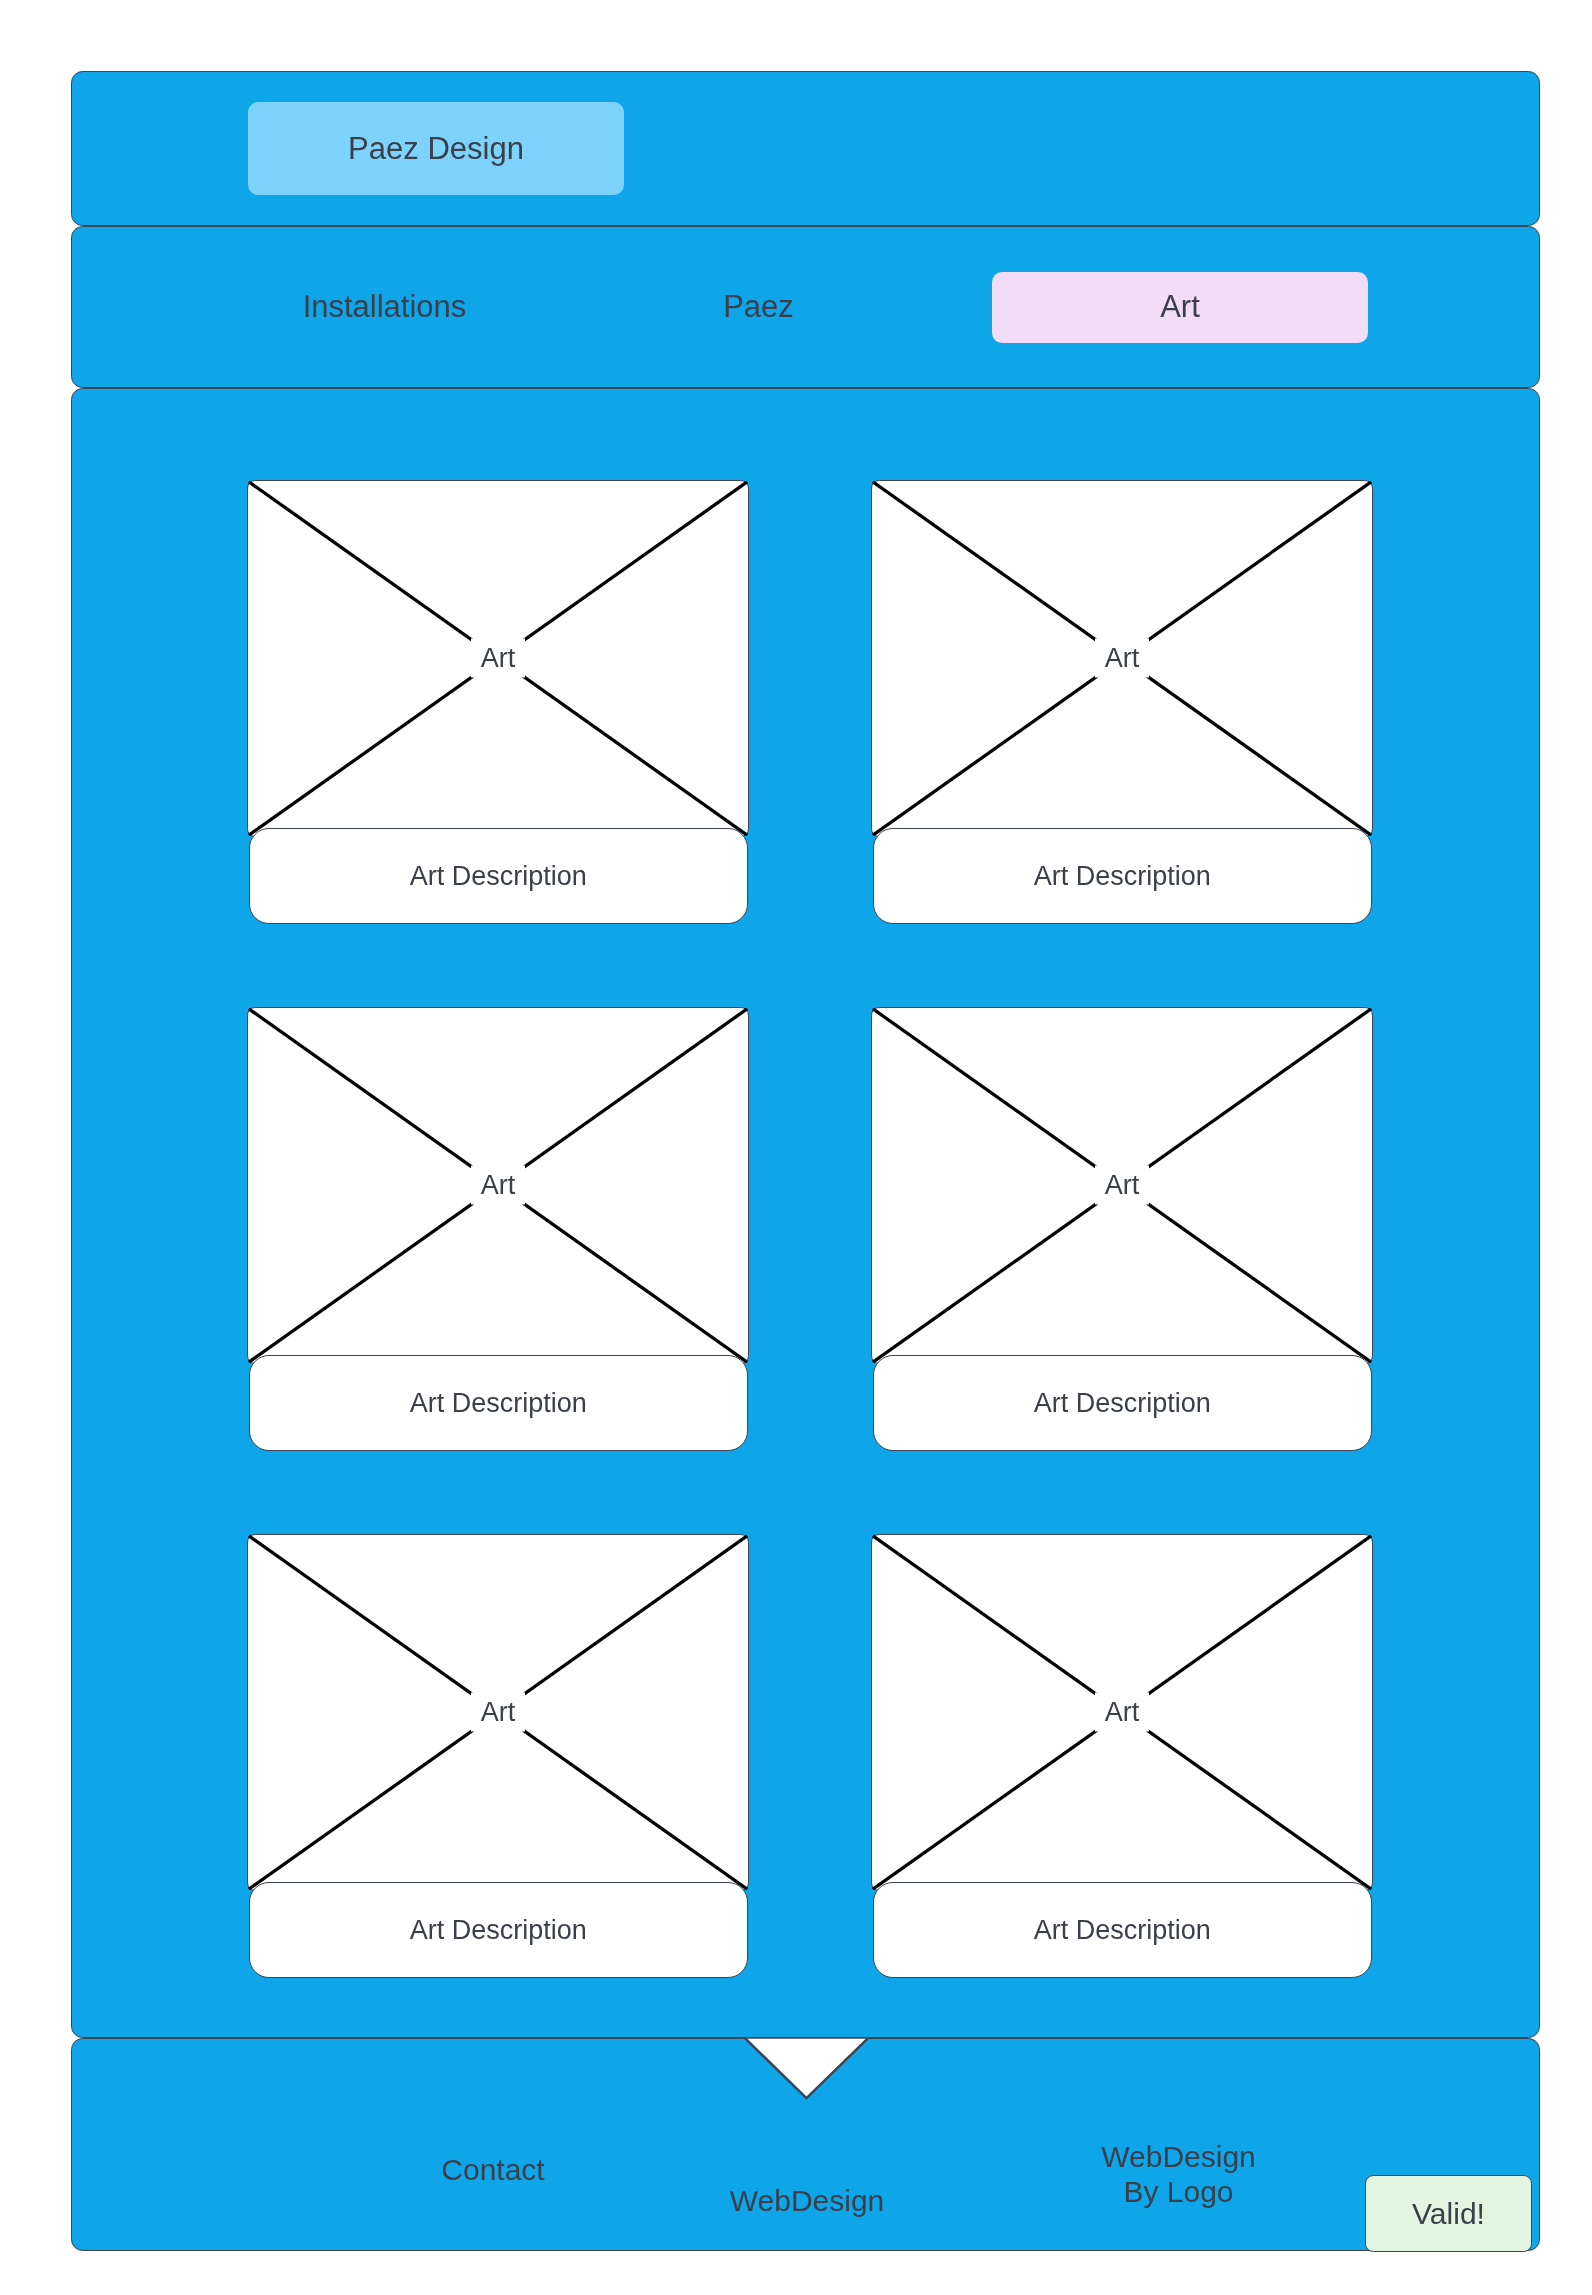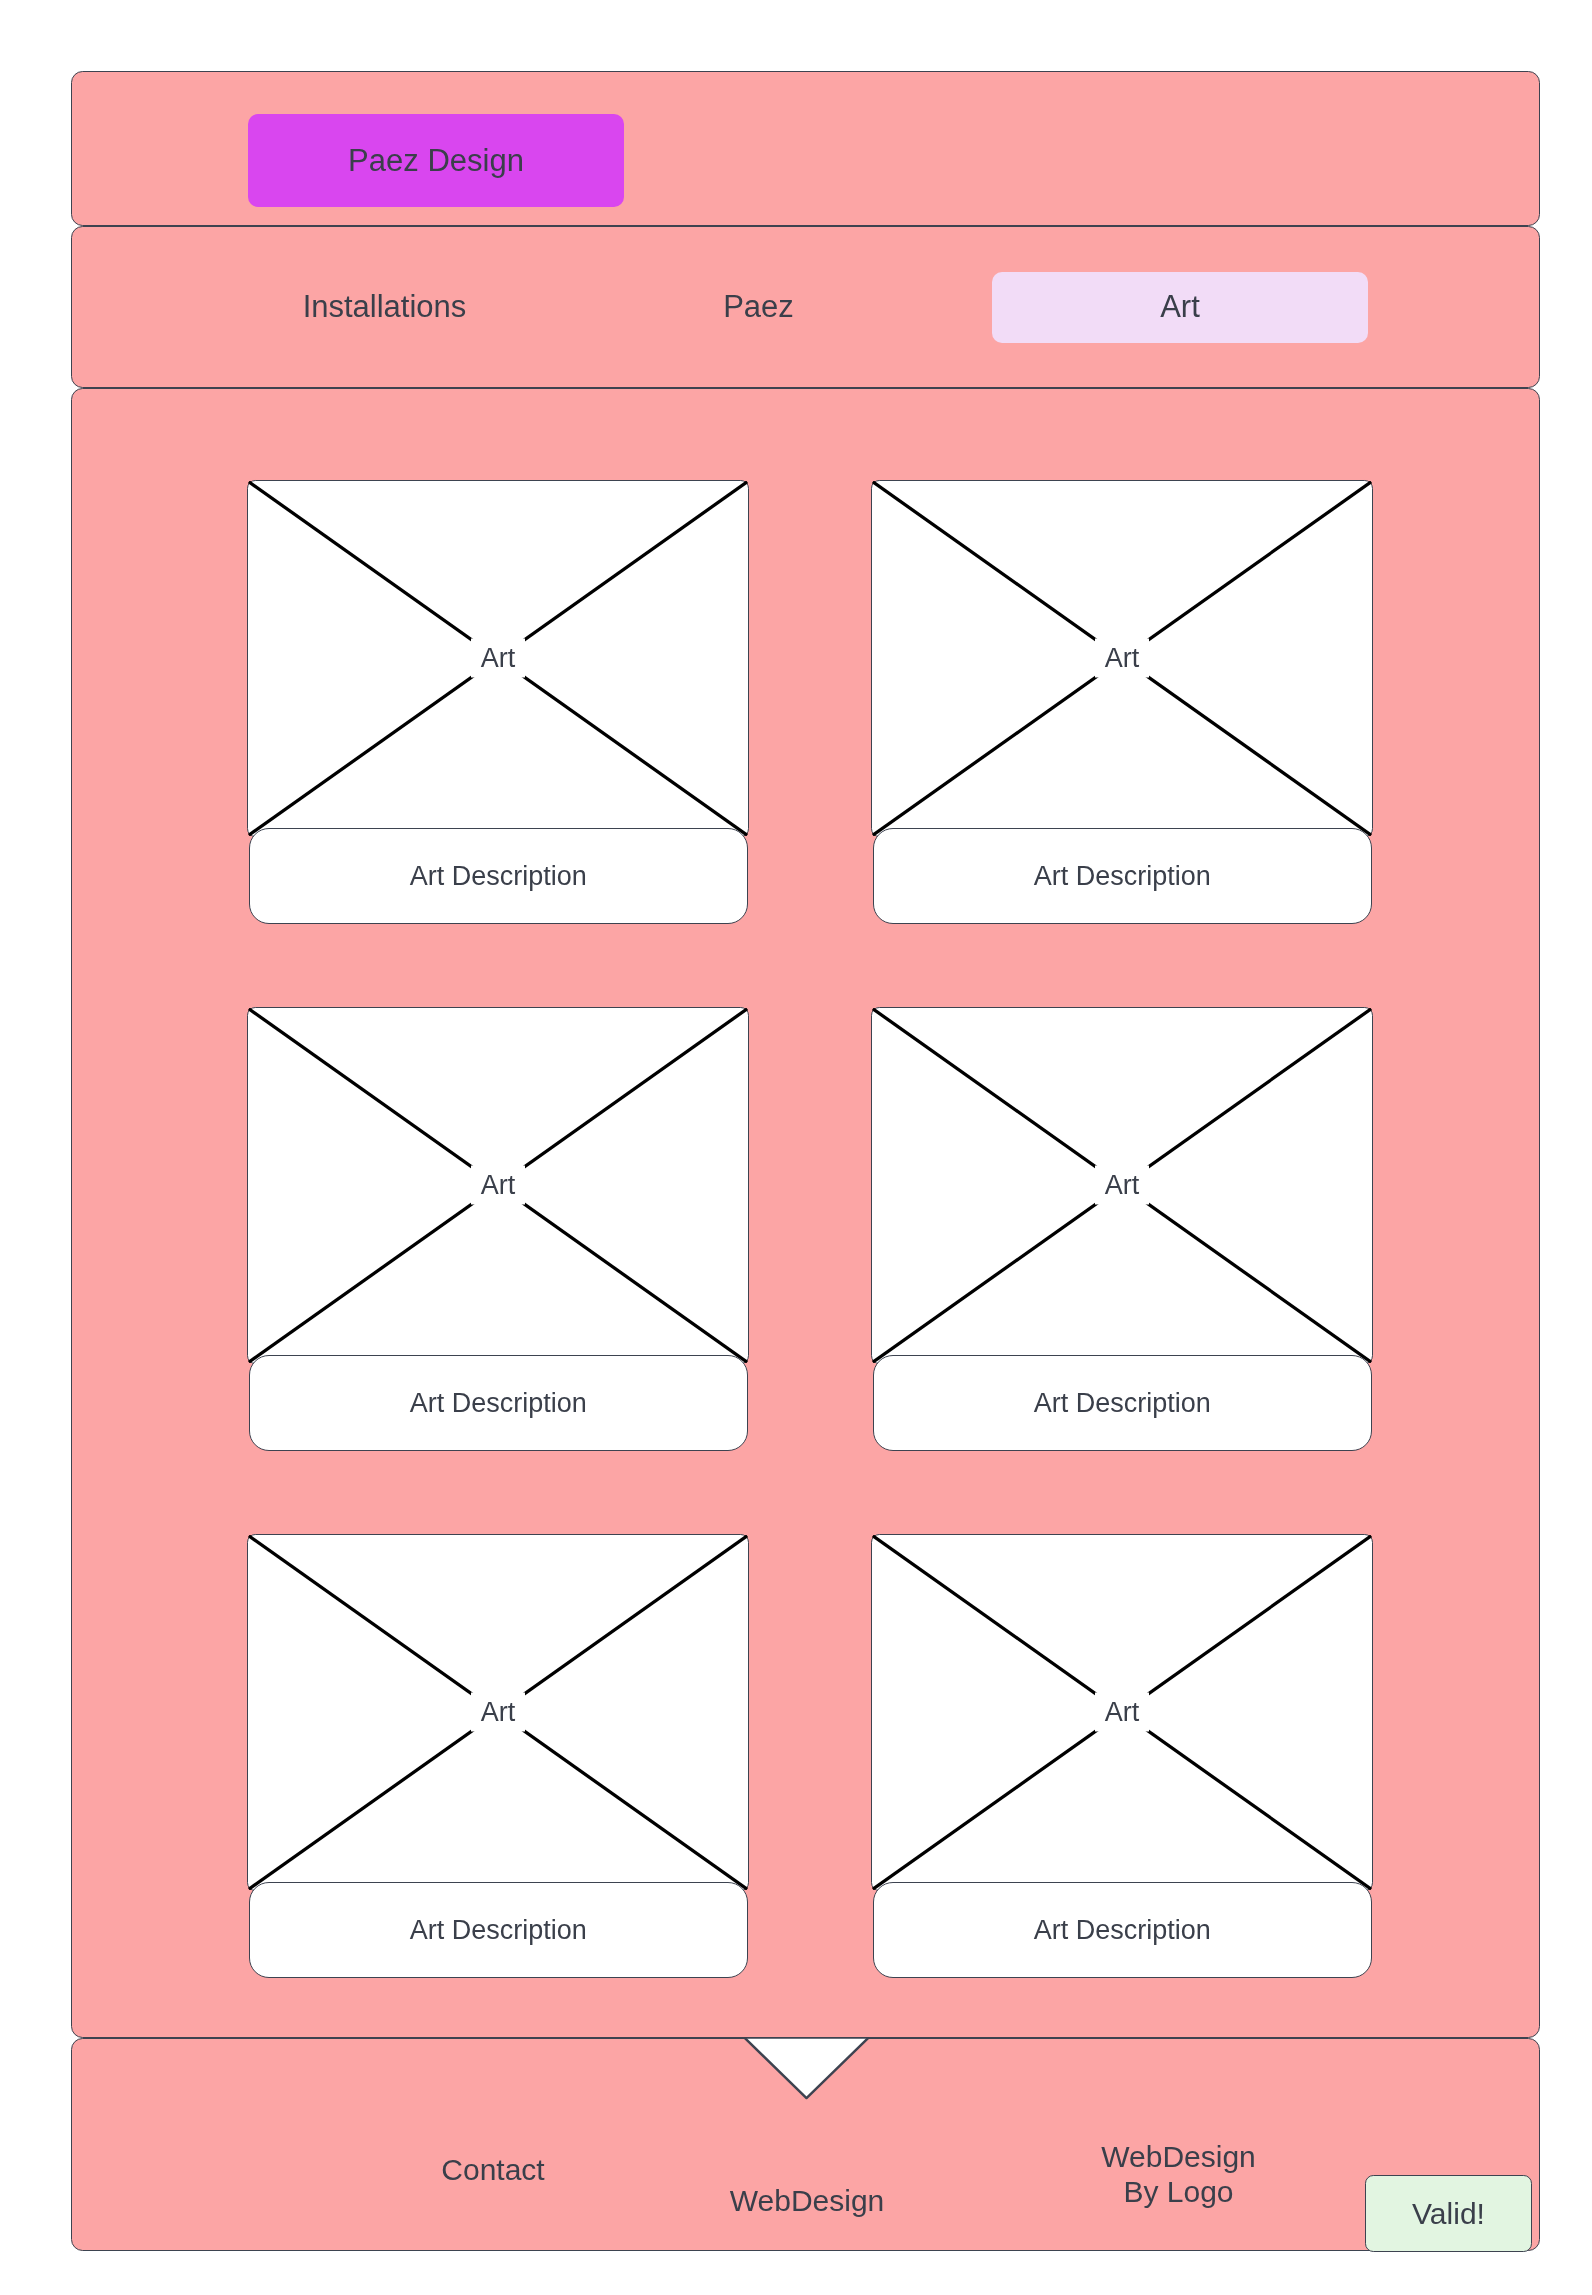--- a/index.html
+++ b/index.html
@@ -16,21 +16,21 @@
   .page {
     position: relative;
     width: 1592px;
     height: 2295px;
     background: #ffffff;
   }
 
   
   .panel {
     position: absolute;
-    background: #fca5a5;
+    background: #0ea5e9;
     border: 1.7px solid #3d4350;
     border-radius: 11.6px;
   }
 
   
   #header-panel {
     left: 71px;
     top: 71px;
     width: 1469px;
     height: 155px;
@@ -66,28 +66,27 @@
     background: #ffffff;
     padding: 5px 0;
   }
 
   #site-title {
     position: absolute;
     left: 248px;
     top: 102px;
     width: 376px;
     height: 93px;
-    background: #d946ef;
+    background: #7dd3fc;
     border-radius: 10px;
     display: flex;
     align-items: center;
     justify-content: center;
     font-size: 31px;
     z-index: 4;
-    margin-top: 12px;
   }
 
   
   #nav-panel {
     left: 71px;
     top: 226px;
     width: 1469px;
     height: 162px;
   }
 

